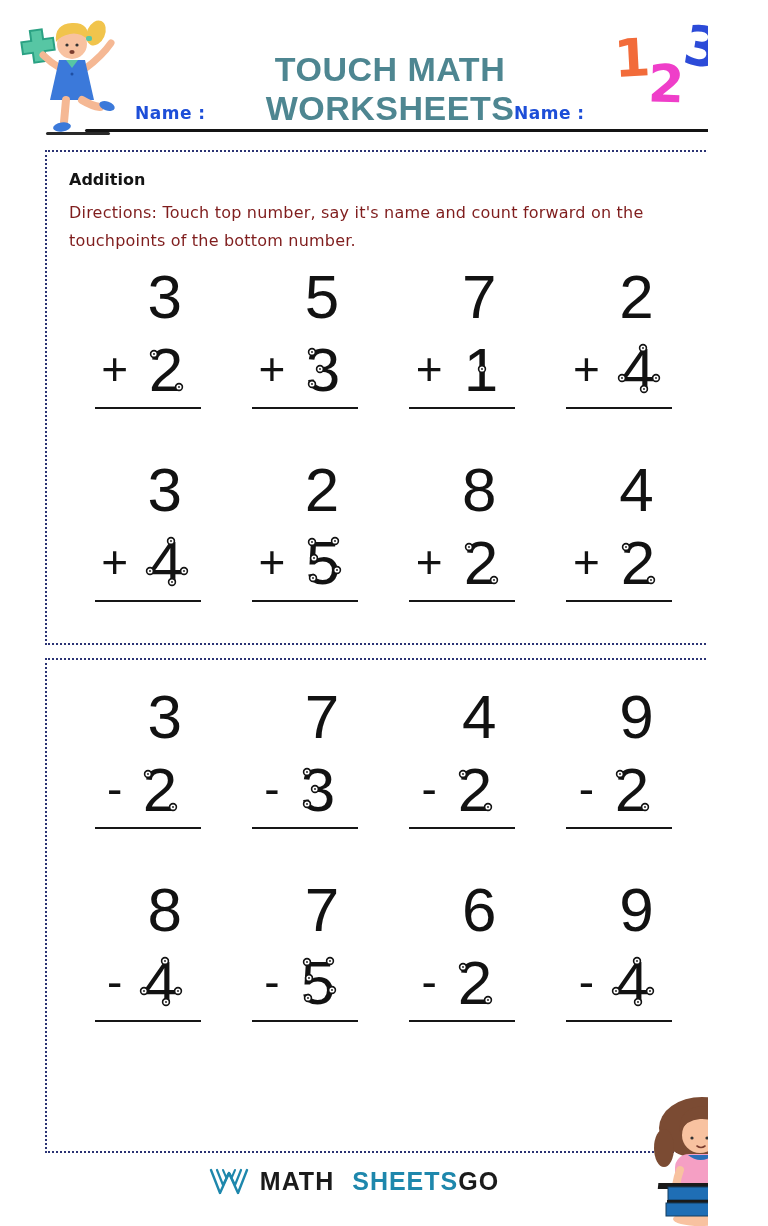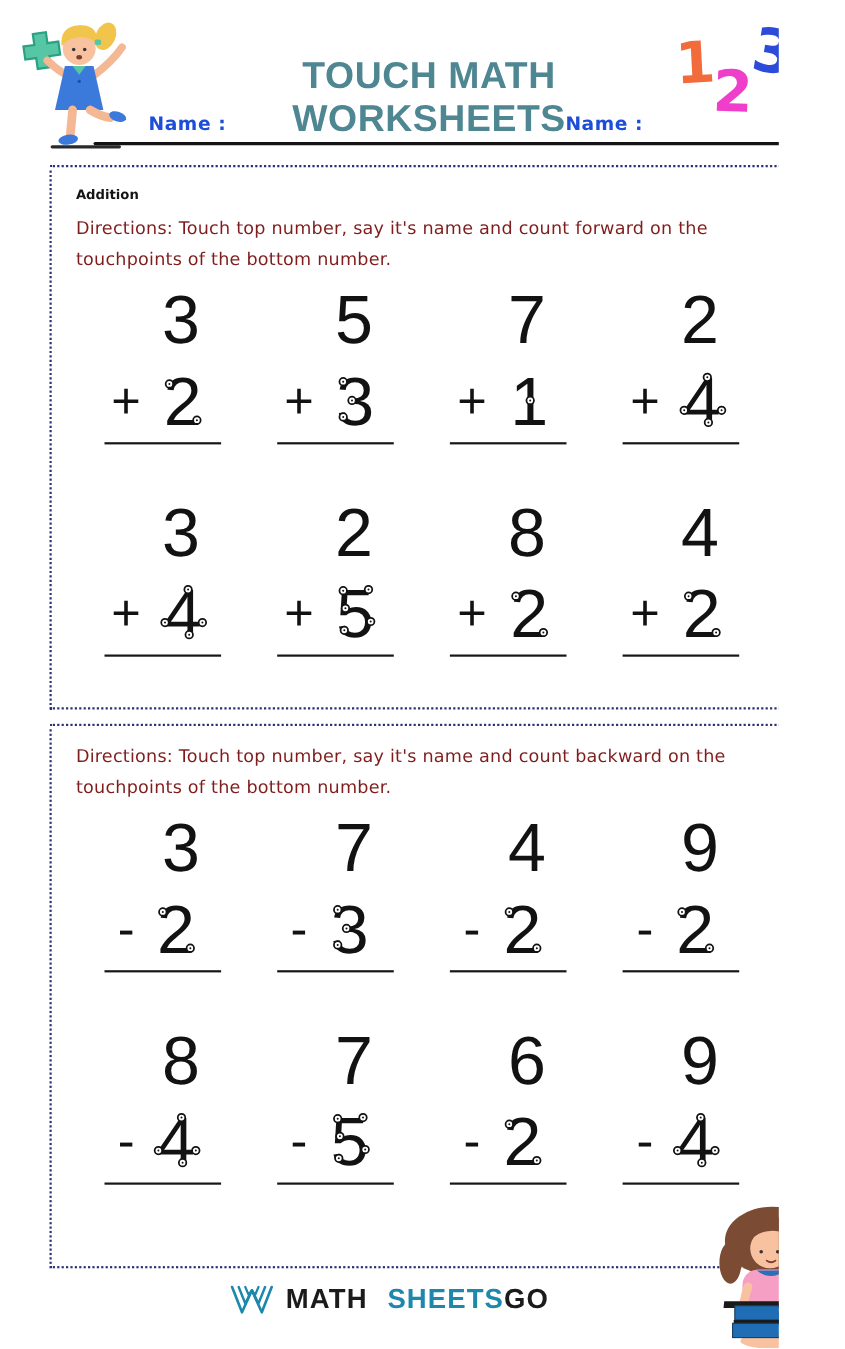--- a/index.html
+++ b/index.html
@@ -17,21 +17,21 @@
   .field-label{position:absolute;font-size:17px;font-weight:700;color:#1d4ed8;letter-spacing:.5px;}
   .name-label{left:135px;top:103px;}
   .date-label{left:514px;top:103px;}
   .header-line{position:absolute;left:85px;top:129px;width:633px;height:3px;background:#141414;border-radius:2px;}
 
   
   .box{position:absolute;left:45px;width:677px;height:495px;border:2px dotted #2b3374;
        box-sizing:border-box;background:transparent;padding:14px 22px;}
   .box-add{top:150px;}
   .box-sub{top:658px;}
-  .sec-heading{margin:4px 0 10px;font-size:12px;font-weight:700;color:#141414;}
+  .sec-heading{margin:4px 0 10px;font-size:16px;font-weight:700;color:#141414;}
   .directions{margin:0 0 4px;max-width:622px;font-size:16px;line-height:1.72;color:#7f1d1d;letter-spacing:.2px;}
 
   .prob-row{display:grid;grid-template-columns:repeat(4,1fr);justify-items:center;margin-top:12px;}
   .prob-row.gap{margin-top:50px;}
   .problem{display:flex;flex-direction:column;align-items:center;}
   .top-num{font-family:"Liberation Sans", sans-serif;font-size:62px;line-height:1;color:#121212;
            transform:translateX(17px);}
   .bottom-row{display:flex;align-items:flex-end;gap:10px;margin-top:3px;height:70px;}
   .op{font-family:"Liberation Sans", sans-serif;font-size:46px;line-height:1;color:#121212;margin-bottom:9px;}
   .answer-line{width:106px;height:0;border-top:2.5px solid #161616;margin-top:6px;}
@@ -223,21 +223,20 @@
                 <circle cx="41" cy="56" r="0.9" fill="#121212"></circle>
               </svg>
             </div>
             <div class="answer-line"></div>
           </div>
         </div>
       </div>
   </section>
 
   <section class="box box-sub">
-    <p class="directions">Directions: Touch top number, say it's name and count backward on the touchpoints of the bottom number.</p>
     <div>
         <div class="prob-row">
           <div class="problem">
             <div class="top-num">3</div>
             <div class="bottom-row">
               <span class="op">-</span>
               <svg width="56" height="70" viewBox="0 0 56 70">
                 <text x="28" y="60" text-anchor="middle" font-family="&quot;Liberation Sans&quot;, sans-serif" font-size="62" fill="#121212">2</text>
                 <circle cx="16" cy="23" r="3.4" fill="#fff" stroke="#121212" stroke-width="1.6"></circle>
                 <circle cx="16" cy="23" r="0.9" fill="#121212"></circle>

